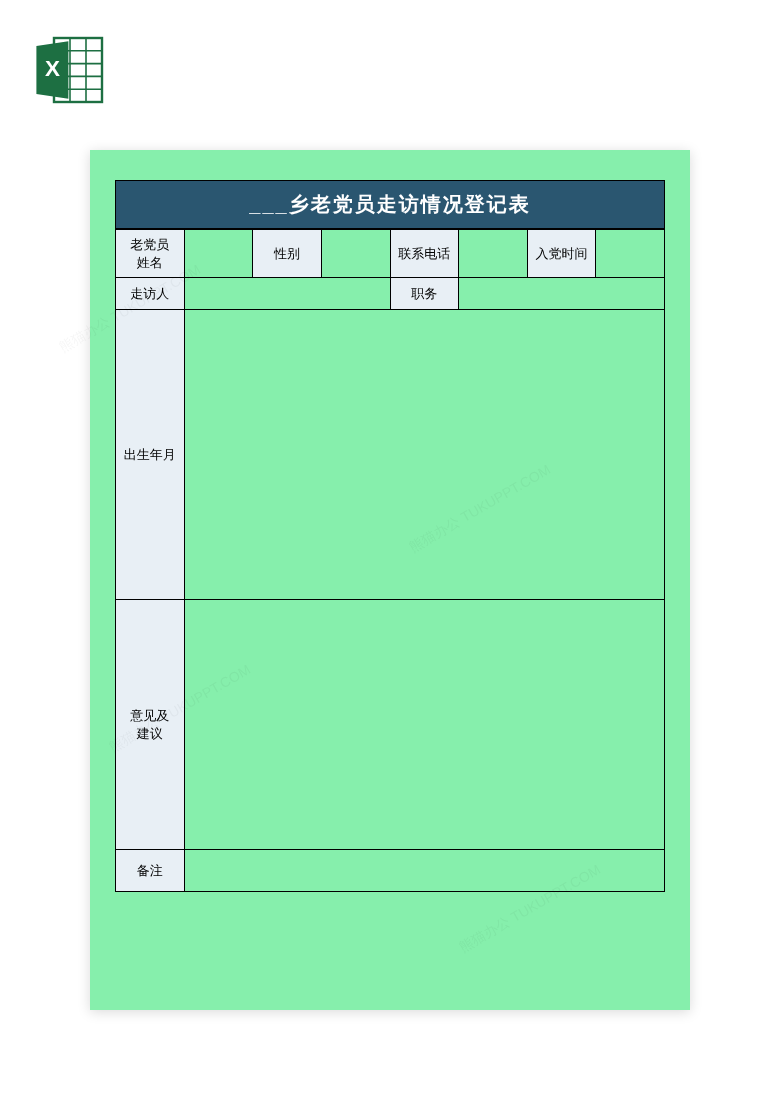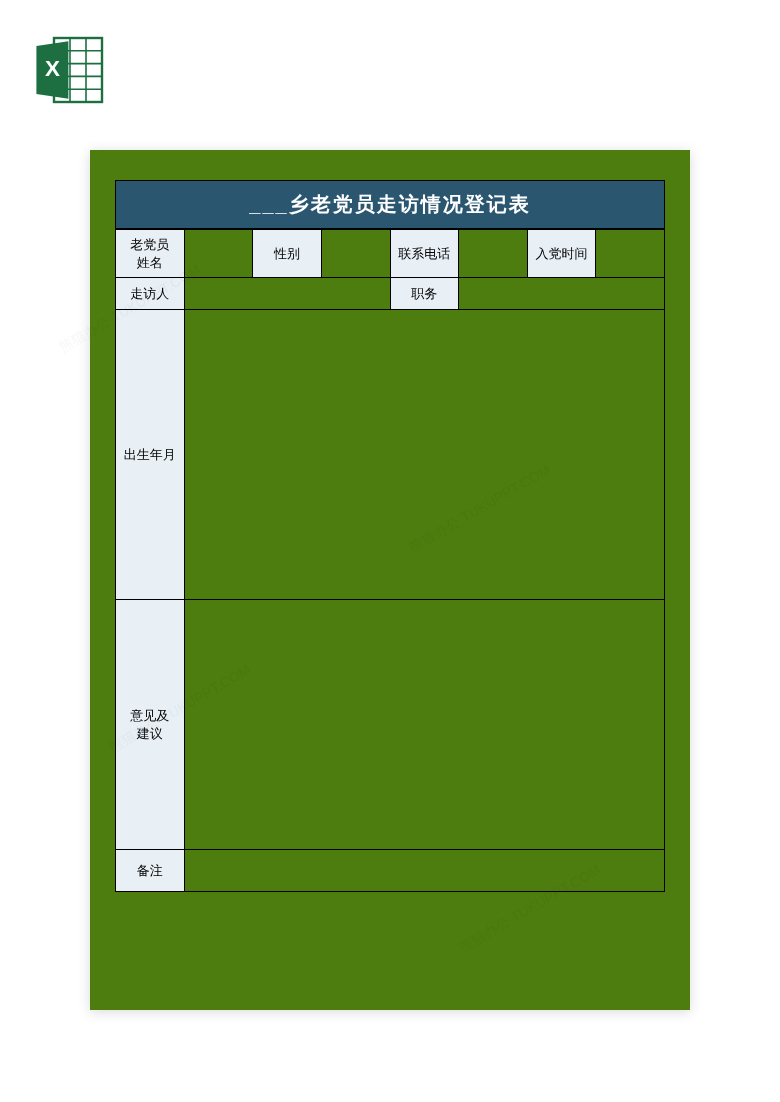--- a/index.html
+++ b/index.html
@@ -43,21 +43,21 @@
     }
     .header-subtitle {
       font-size: 18px;
       color: #808080;
       letter-spacing: 2px;
     }
     .page-container {
       margin: 20px auto 0;
       width: 600px;
       height: 860px;
-      background: #4d7c0f;
+      background: #86efac;
       box-shadow: 0 2px 12px rgba(0,0,0,0.15);
       padding: 30px 25px;
     }
     .form-title-bar {
       background: #2a5670;
       color: #ffffff;
       text-align: center;
       font-size: 20px;
       font-weight: bold;
       padding: 10px 0;

